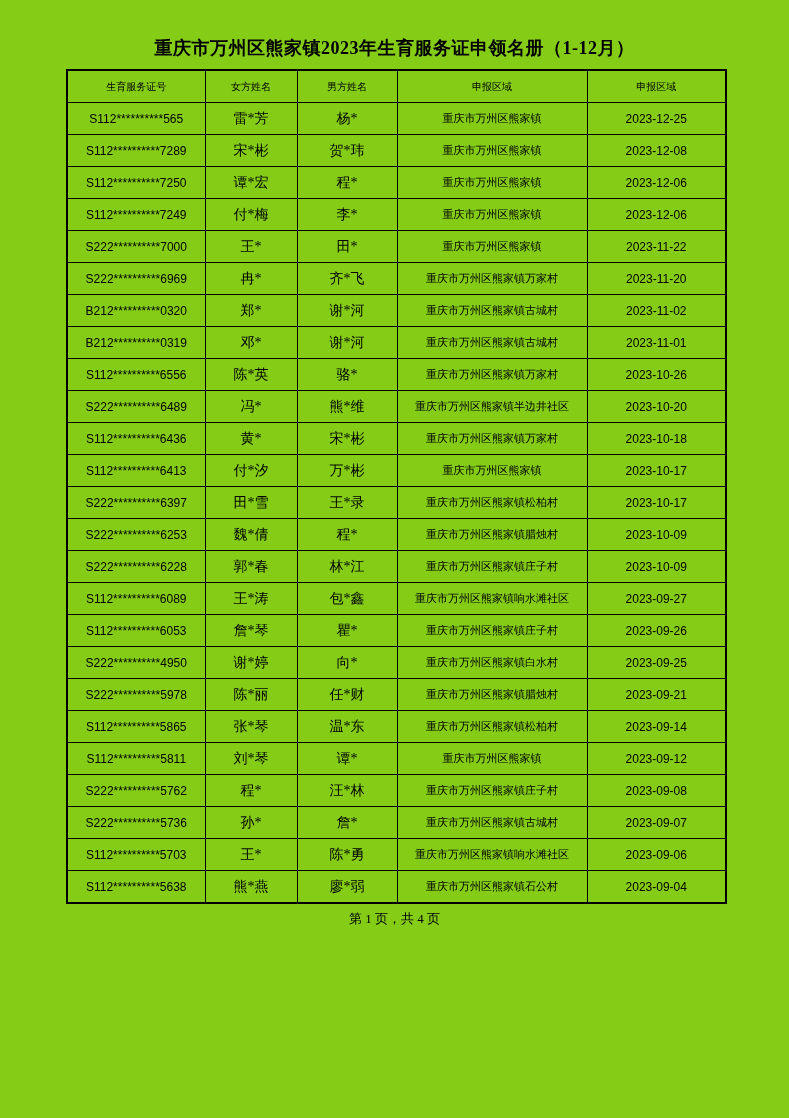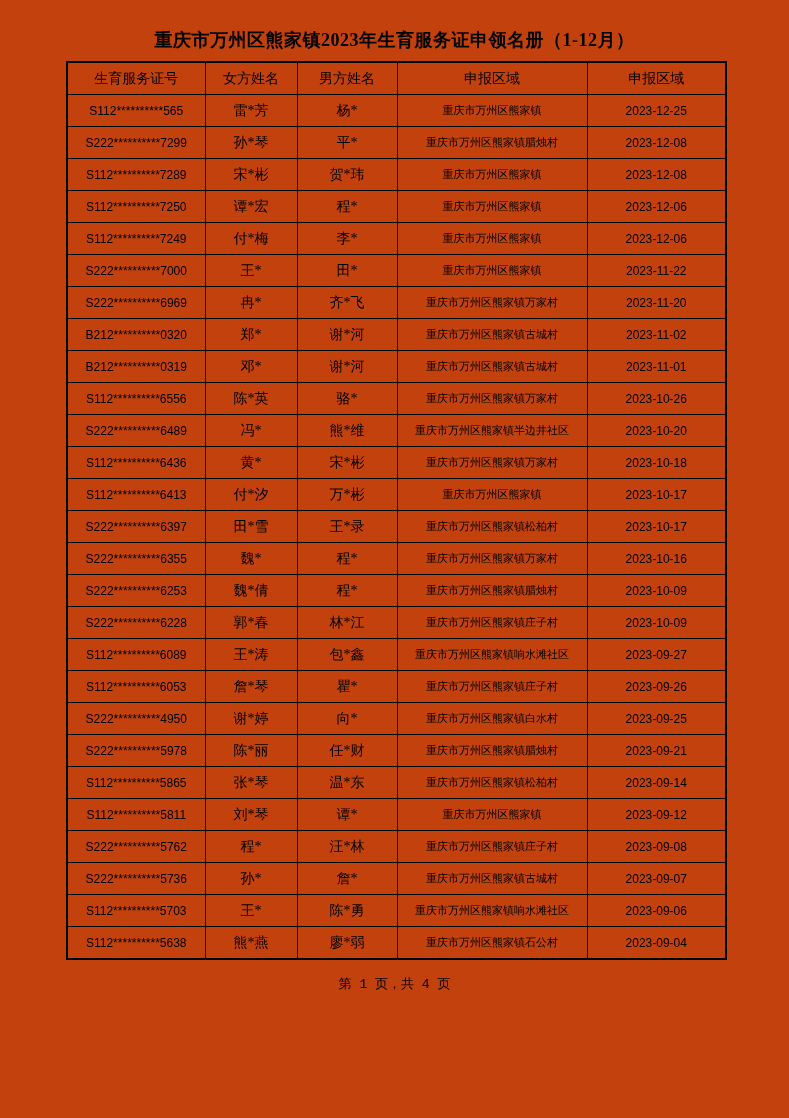--- a/index.html
+++ b/index.html
@@ -5,23 +5,23 @@
   html, body {
     margin: 0;
     padding: 0;
     background: #e8e8e8;
   }
   .page {
     position: relative;
     width: 789px;
     height: 1118px;
     margin: 0 auto;
-    background: #c2410c;
+    background: #84cc16;
     box-sizing: border-box;
-    padding-top: 28px;
+    padding-top: 36px;
     font-family: "Liberation Serif", "DejaVu Serif", serif;
     color: #000000;
     overflow: hidden;
   }
   .doc-title {
     text-align: center;
     font-size: 18px;
     font-weight: bold;
     color: #000000;
     letter-spacing: 0.5px;
@@ -40,40 +40,40 @@
     border: 1px solid #000000;
     text-align: center;
     vertical-align: middle;
     height: 31px;
     padding: 0 1px;
     overflow: hidden;
     white-space: nowrap;
   }
   table.register th {
     font-weight: normal;
-    font-size: 14px;
+    font-size: 10px;
     font-family: Liberation Serif, serif;
   }
   td.num {
     font-family: "Liberation Sans", "DejaVu Sans", sans-serif;
     font-size: 12px;
     letter-spacing: 0;
   }
   td.cn {
     font-size: 14px;
   }
   td.region {
     font-size: 11px;
   }
   .footer {
     text-align: center;
     font-size: 13px;
-    margin-top: 15px;
+    margin-top: 6px;
     color: #000000;
-    font-family: Liberation Mono, monospace;
+    font-family: Liberation Serif, serif;
   }
 </style>
 </head>
 <body>
 
 <div class="page">
 
   <div class="doc-title">重庆市万州区熊家镇2023年生育服务证申领名册（1-12月）</div>
 
   <table class="register">
@@ -95,27 +95,20 @@
     </thead>
     <tbody id="table-body">
         <tr>
           <td class="num">S112**********565</td>
           <td class="cn">雷*芳</td>
           <td class="cn">杨*</td>
           <td class="cn region">重庆市万州区熊家镇</td>
           <td class="num">2023-12-25</td>
         </tr>
         <tr>
-          <td class="num">S222**********7299</td>
-          <td class="cn">孙*琴</td>
-          <td class="cn">平*</td>
-          <td class="cn region">重庆市万州区熊家镇腊烛村</td>
-          <td class="num">2023-12-08</td>
-        </tr>
-        <tr>
           <td class="num">S112**********7289</td>
           <td class="cn">宋*彬</td>
           <td class="cn">贺*玮</td>
           <td class="cn region">重庆市万州区熊家镇</td>
           <td class="num">2023-12-08</td>
         </tr>
         <tr>
           <td class="num">S112**********7250</td>
           <td class="cn">谭*宏</td>
           <td class="cn">程*</td>
@@ -186,27 +179,20 @@
           <td class="num">2023-10-17</td>
         </tr>
         <tr>
           <td class="num">S222**********6397</td>
           <td class="cn">田*雪</td>
           <td class="cn">王*录</td>
           <td class="cn region">重庆市万州区熊家镇松柏村</td>
           <td class="num">2023-10-17</td>
         </tr>
         <tr>
-          <td class="num">S222**********6355</td>
-          <td class="cn">魏*</td>
-          <td class="cn">程*</td>
-          <td class="cn region">重庆市万州区熊家镇万家村</td>
-          <td class="num">2023-10-16</td>
-        </tr>
-        <tr>
           <td class="num">S222**********6253</td>
           <td class="cn">魏*倩</td>
           <td class="cn">程*</td>
           <td class="cn region">重庆市万州区熊家镇腊烛村</td>
           <td class="num">2023-10-09</td>
         </tr>
         <tr>
           <td class="num">S222**********6228</td>
           <td class="cn">郭*春</td>
           <td class="cn">林*江</td>

